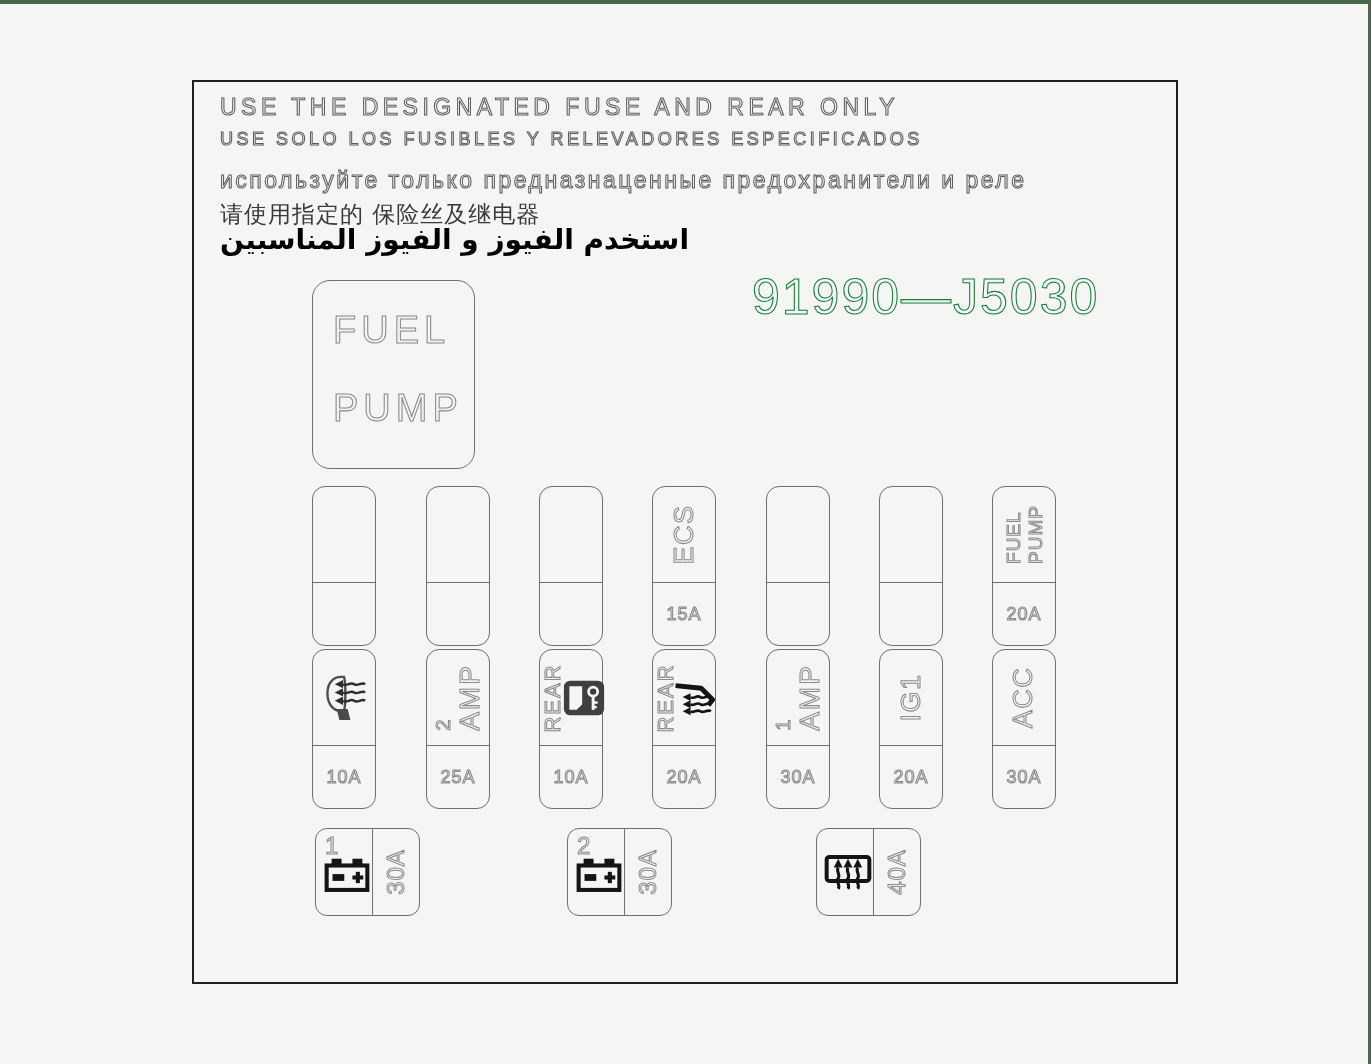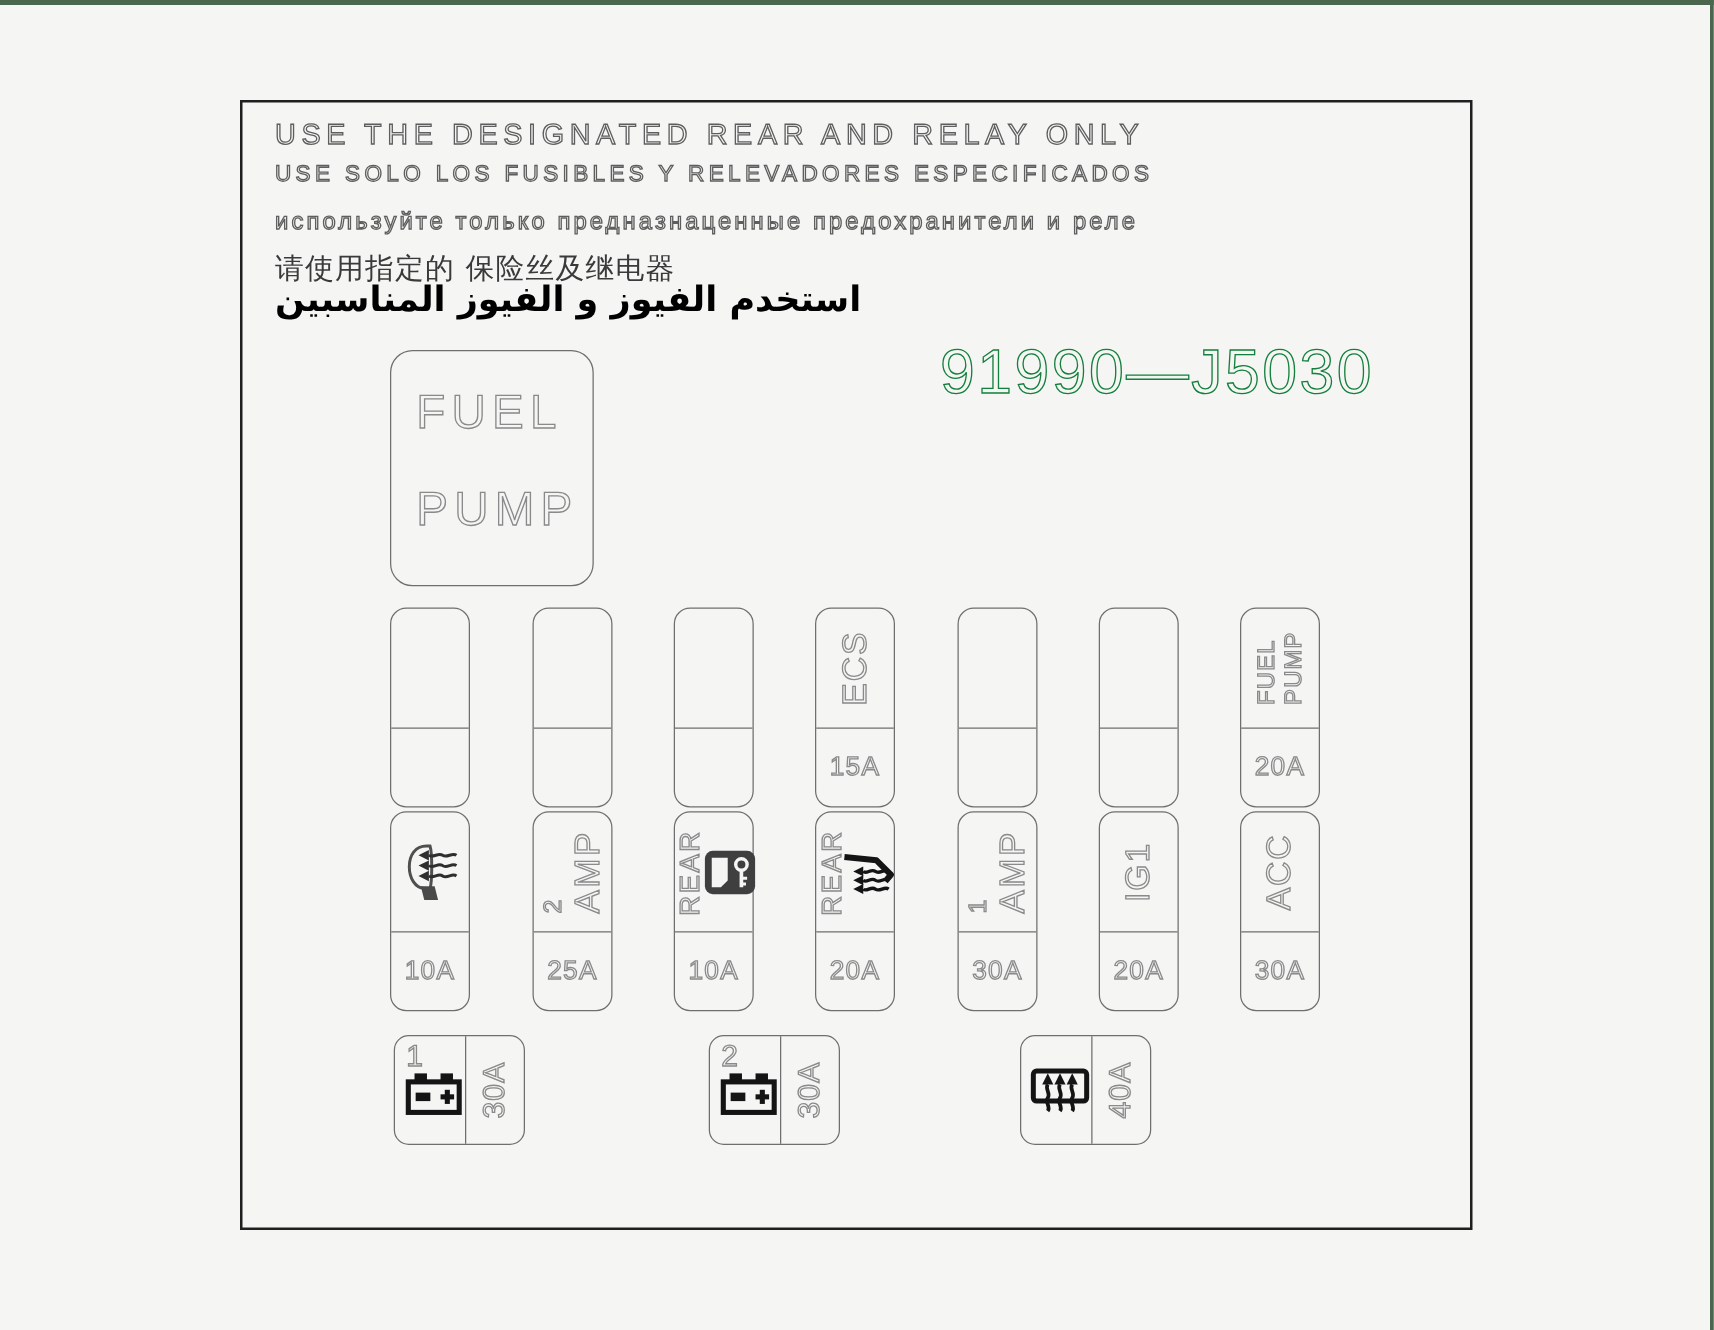--- a/index.html
+++ b/index.html
@@ -23,21 +23,21 @@
   @supports (-webkit-text-stroke: 1px #000) {
     .cad, .cad-dark, .cad-light {
       -webkit-text-stroke:1.05px currentColor;
       -webkit-text-fill-color:transparent;
     }
   }
 
   .hline { position:absolute; left:26px; white-space:nowrap; }
   .h-en { top:12px; font-size:23px; letter-spacing:4.5px; }
   .h-es { top:47px; font-size:18px; letter-spacing:3.5px; }
-  .h-ru { top:85px; font-size:19px; letter-spacing:2.5px; }
+  .h-ru { top:85px; font-size:23px; letter-spacing:2.5px; }
   .h-zh { top:117px; font-size:23px; color:#3a3a3a; font-family:"DejaVu Serif", serif; letter-spacing:1px; }
   .h-ar { top:141px; font-size:28px; color:#000; font-weight:bold; font-family:"DejaVu Sans", sans-serif; }
 
   .partnum {
     position:absolute; left:558px; top:186px;
     font-size:50px; letter-spacing:2px; white-space:nowrap;
   }
 
   .relay {
     position:absolute; left:118px; top:198px; width:163px; height:189px;
@@ -54,21 +54,21 @@
     display:flex; flex-direction:column;
   }
   .ftop { top:404px; }
   .fbot { top:567px; }
   .fcell-label {
     position:relative; height:95px; border-bottom:1.5px solid #6f6f6f;
     display:flex; align-items:center; justify-content:center;
   }
   .fcell-amp {
     flex:1; display:flex; align-items:center; justify-content:center;
-    font-size:21px; letter-spacing:1px;
+    font-size:18px; letter-spacing:1px;
   }
   .rot1 { transform:rotate(-90deg); font-size:27px; letter-spacing:1.5px; line-height:1; white-space:nowrap; }
   .rot2 { transform:rotate(-90deg); display:flex; flex-direction:column; align-items:flex-start; line-height:1; gap:3px; }
   .rl1 { font-size:20px; letter-spacing:1px; }
   .rl2 { font-size:28px; letter-spacing:2px; }
   .rl-sm { font-size:19px !important; letter-spacing:1px !important; }
   .vstrip {
     position:absolute; left:-2px; top:0; width:30px; height:100%;
     display:flex; align-items:center; justify-content:center;
   }
@@ -90,21 +90,21 @@
   svg { display:block; }
 </style>
 </head>
 <body>
 
 <div class="topbar" style="background:#4a664c;"></div>
 <div class="rightbar" style="background:#4a664c;"></div>
 
 <div class="panel">
 
-  <div class="hline h-en cad-dark">USE THE DESIGNATED REAR AND RELAY ONLY</div>
+  <div class="hline h-en cad-dark">USE THE DESIGNATED FUSE AND REAR ONLY</div>
   <div class="hline h-es cad-dark">USE SOLO LOS FUSIBLES Y RELEVADORES ESPECIFICADOS</div>
   <div class="hline h-ru cad-dark">используйте только предназнаценные предохранители и реле</div>
   <div class="hline h-zh">请使用指定的  保险丝及继电器</div>
   <div class="hline h-ar">استخدم الفيوز و الفيوز المناسبين</div>
 
   <div class="partnum cad-light">91990—J5030</div>
 
   <div class="relay">
     <span class="relay-line relay-l1 cad">FUEL</span>
     <span class="relay-line relay-l2 cad">PUMP</span>

